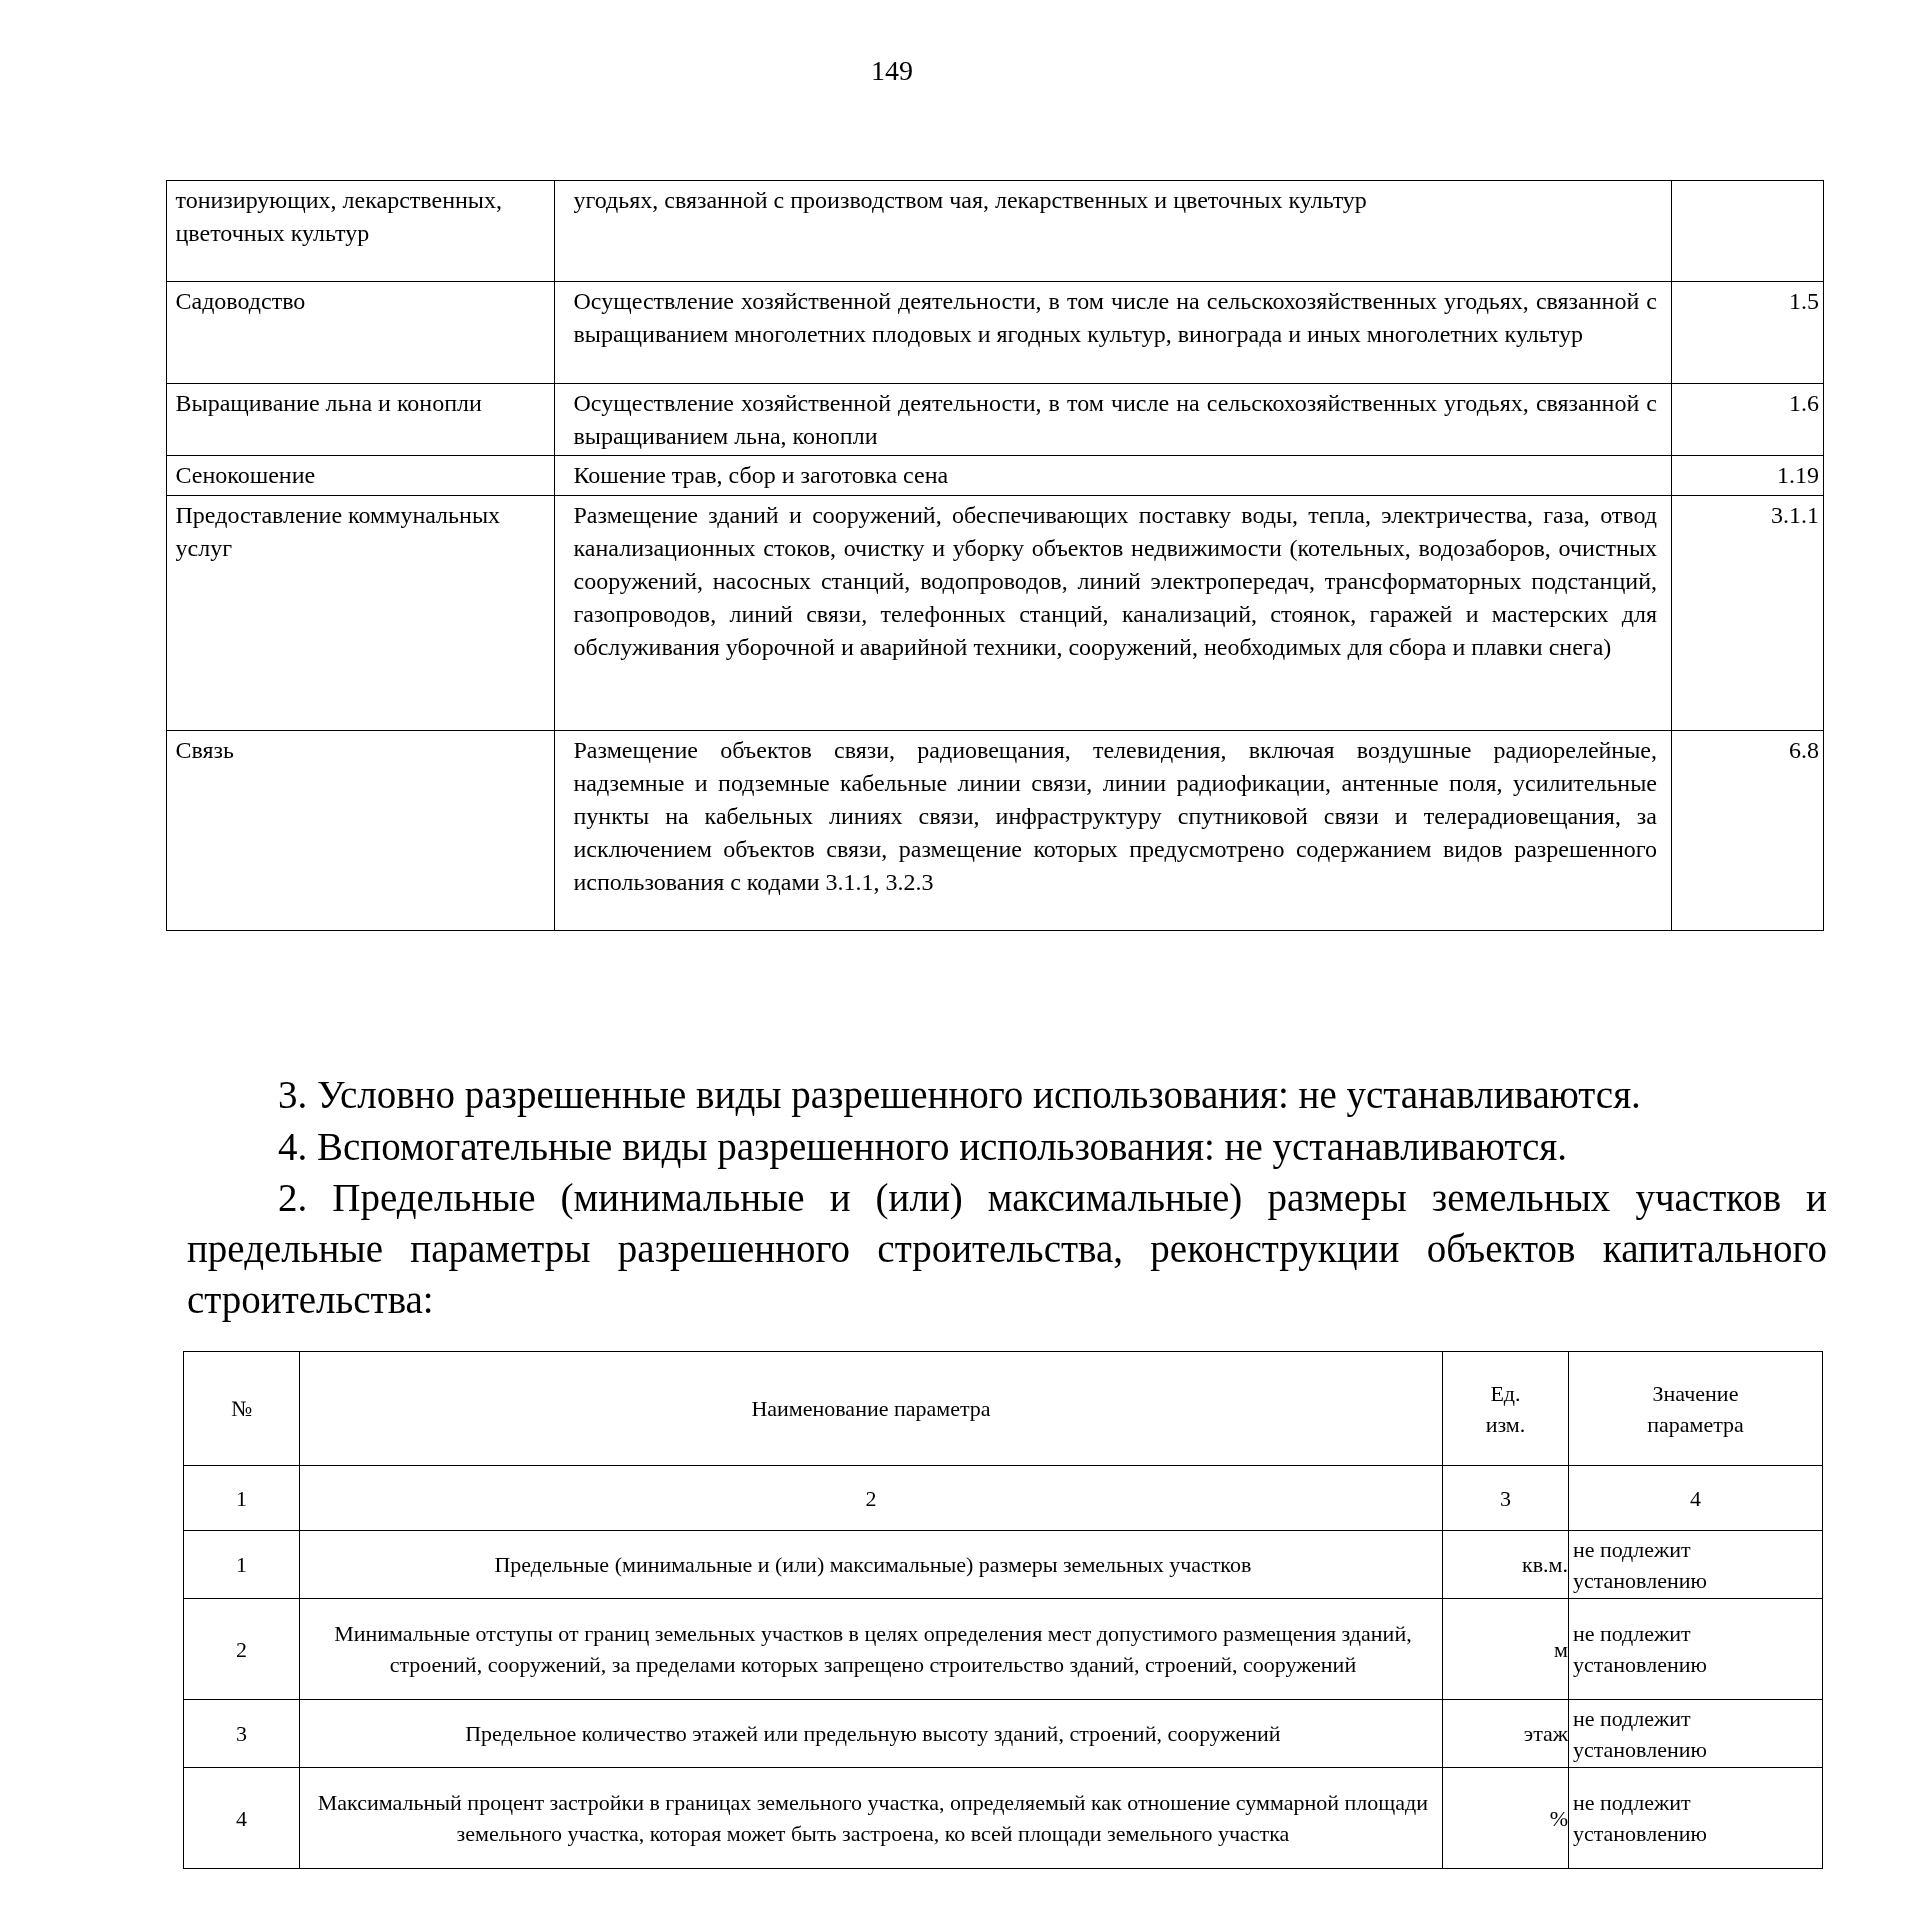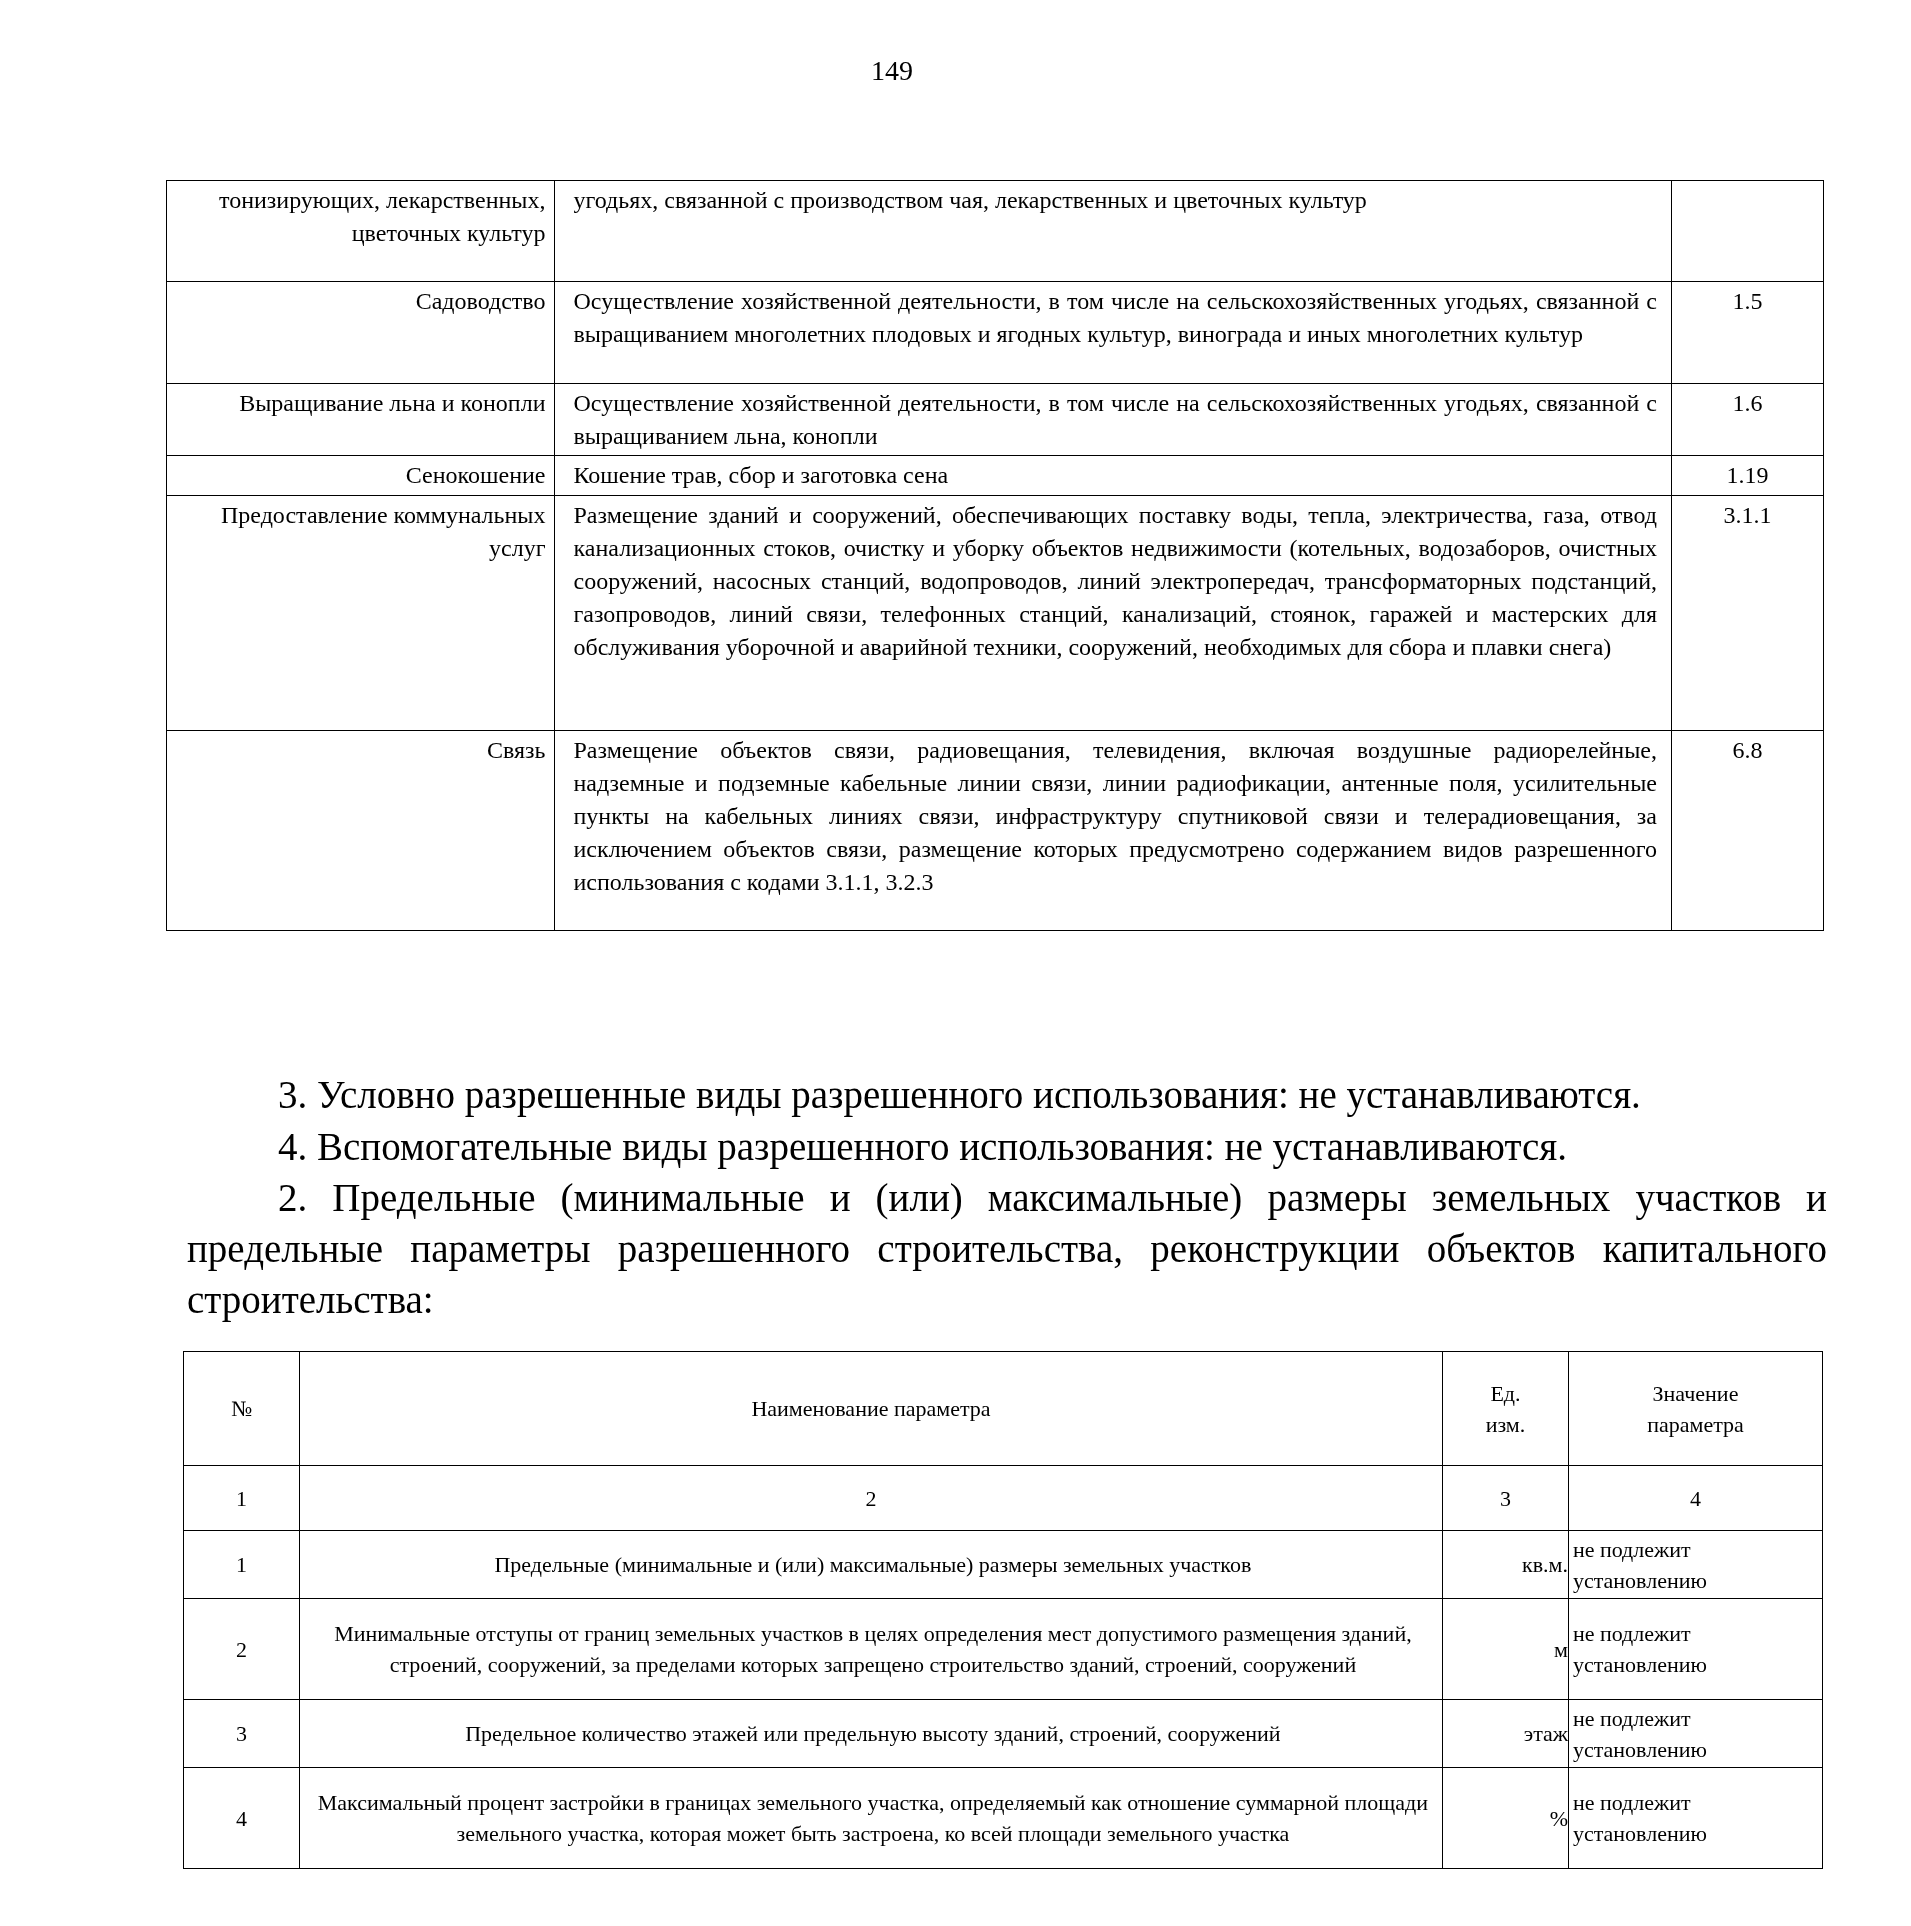--- a/index.html
+++ b/index.html
@@ -9,23 +9,23 @@
   }
   .page-number {
     position: absolute; left: 0; width: 1784px; top: 53px;
     text-align: center; font-size: 28px; line-height: 35px;
   }
   table { border-collapse: collapse; position: absolute; table-layout: fixed; }
   td { border: 1.9px solid #000; vertical-align: top; padding: 0; }
 
   
   #uses-table { left: 166px; top: 180px; width: 1657px; font-size: 24px; line-height: 33px; }
-  #uses-table td.c-name { padding: 3.1px 8.5px 2.3px 8.5px; text-align: right; }
+  #uses-table td.c-name { padding: 3.1px 8.5px 2.3px 8.5px; text-align: left; }
   #uses-table td.c-desc { padding: 3.1px 14px 2.3px 18.5px; text-align: justify; text-align-last: left; }
-  #uses-table td.c-code { padding: 3.1px 3.9px 2.3px 3.9px; text-align: center; }
+  #uses-table td.c-code { padding: 3.1px 3.9px 2.3px 3.9px; text-align: right; }
 
   
   .para {
     position: absolute; left: 187px; width: 1640px;
     font-size: 39px; line-height: 51px; text-align: justify; margin: 0;
   }
   .para.indent { text-indent: 91px; }
   .para.last-left { text-align-last: left; }
 
   

